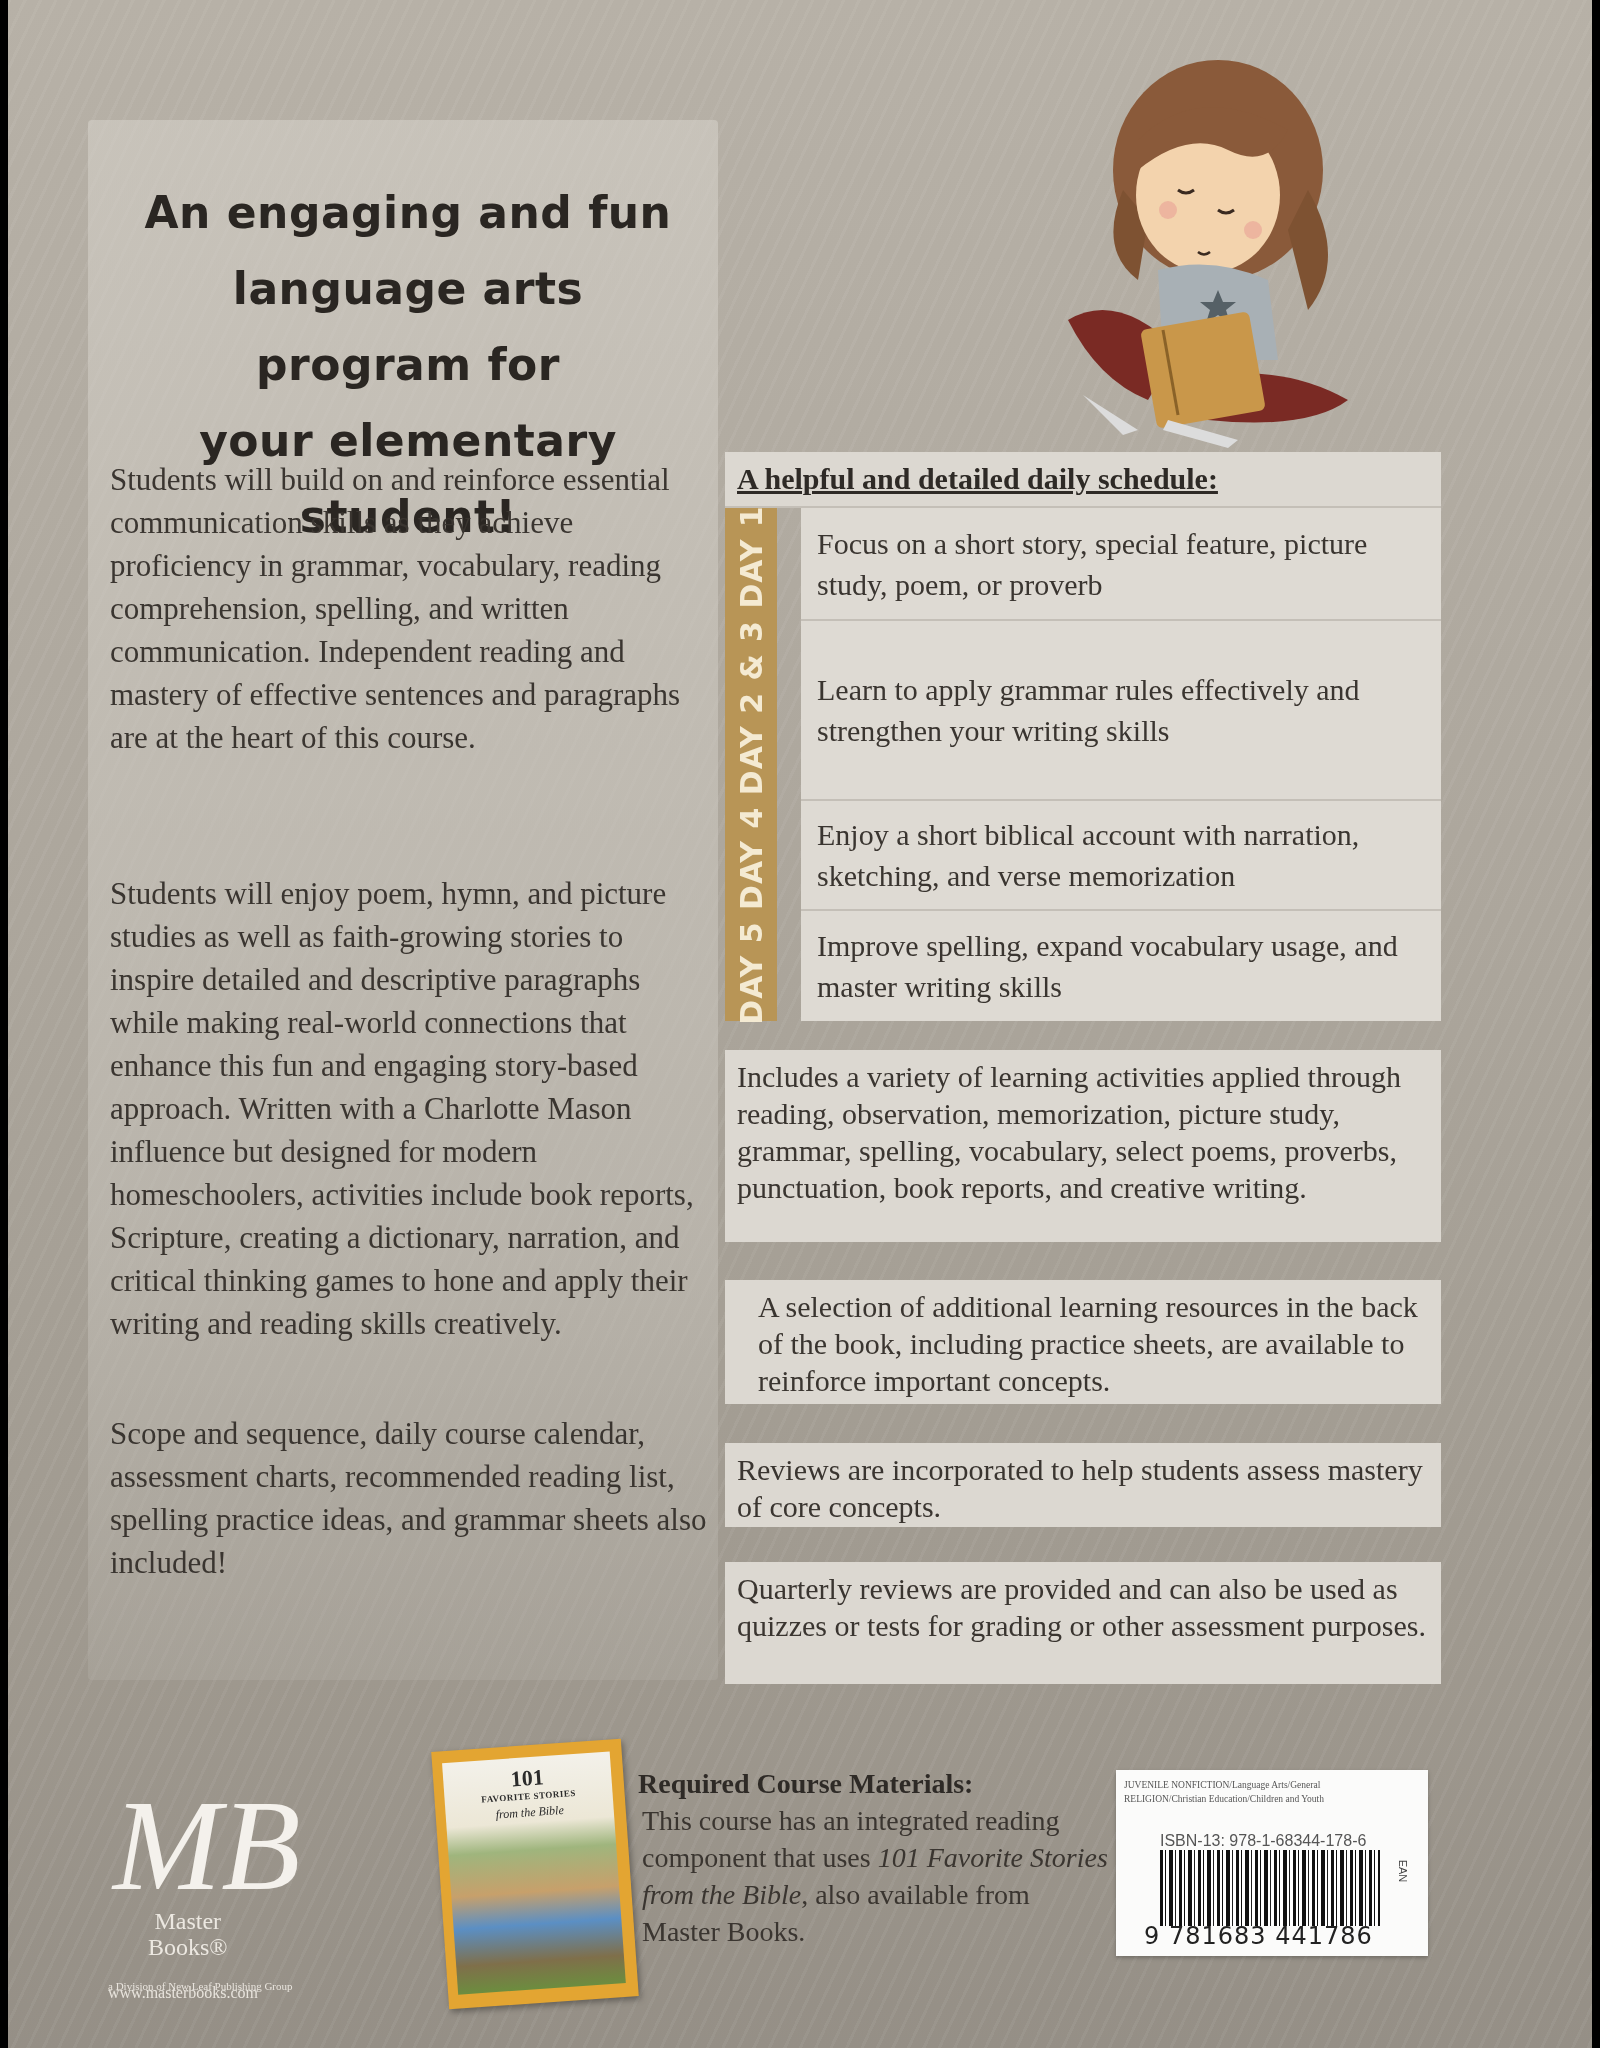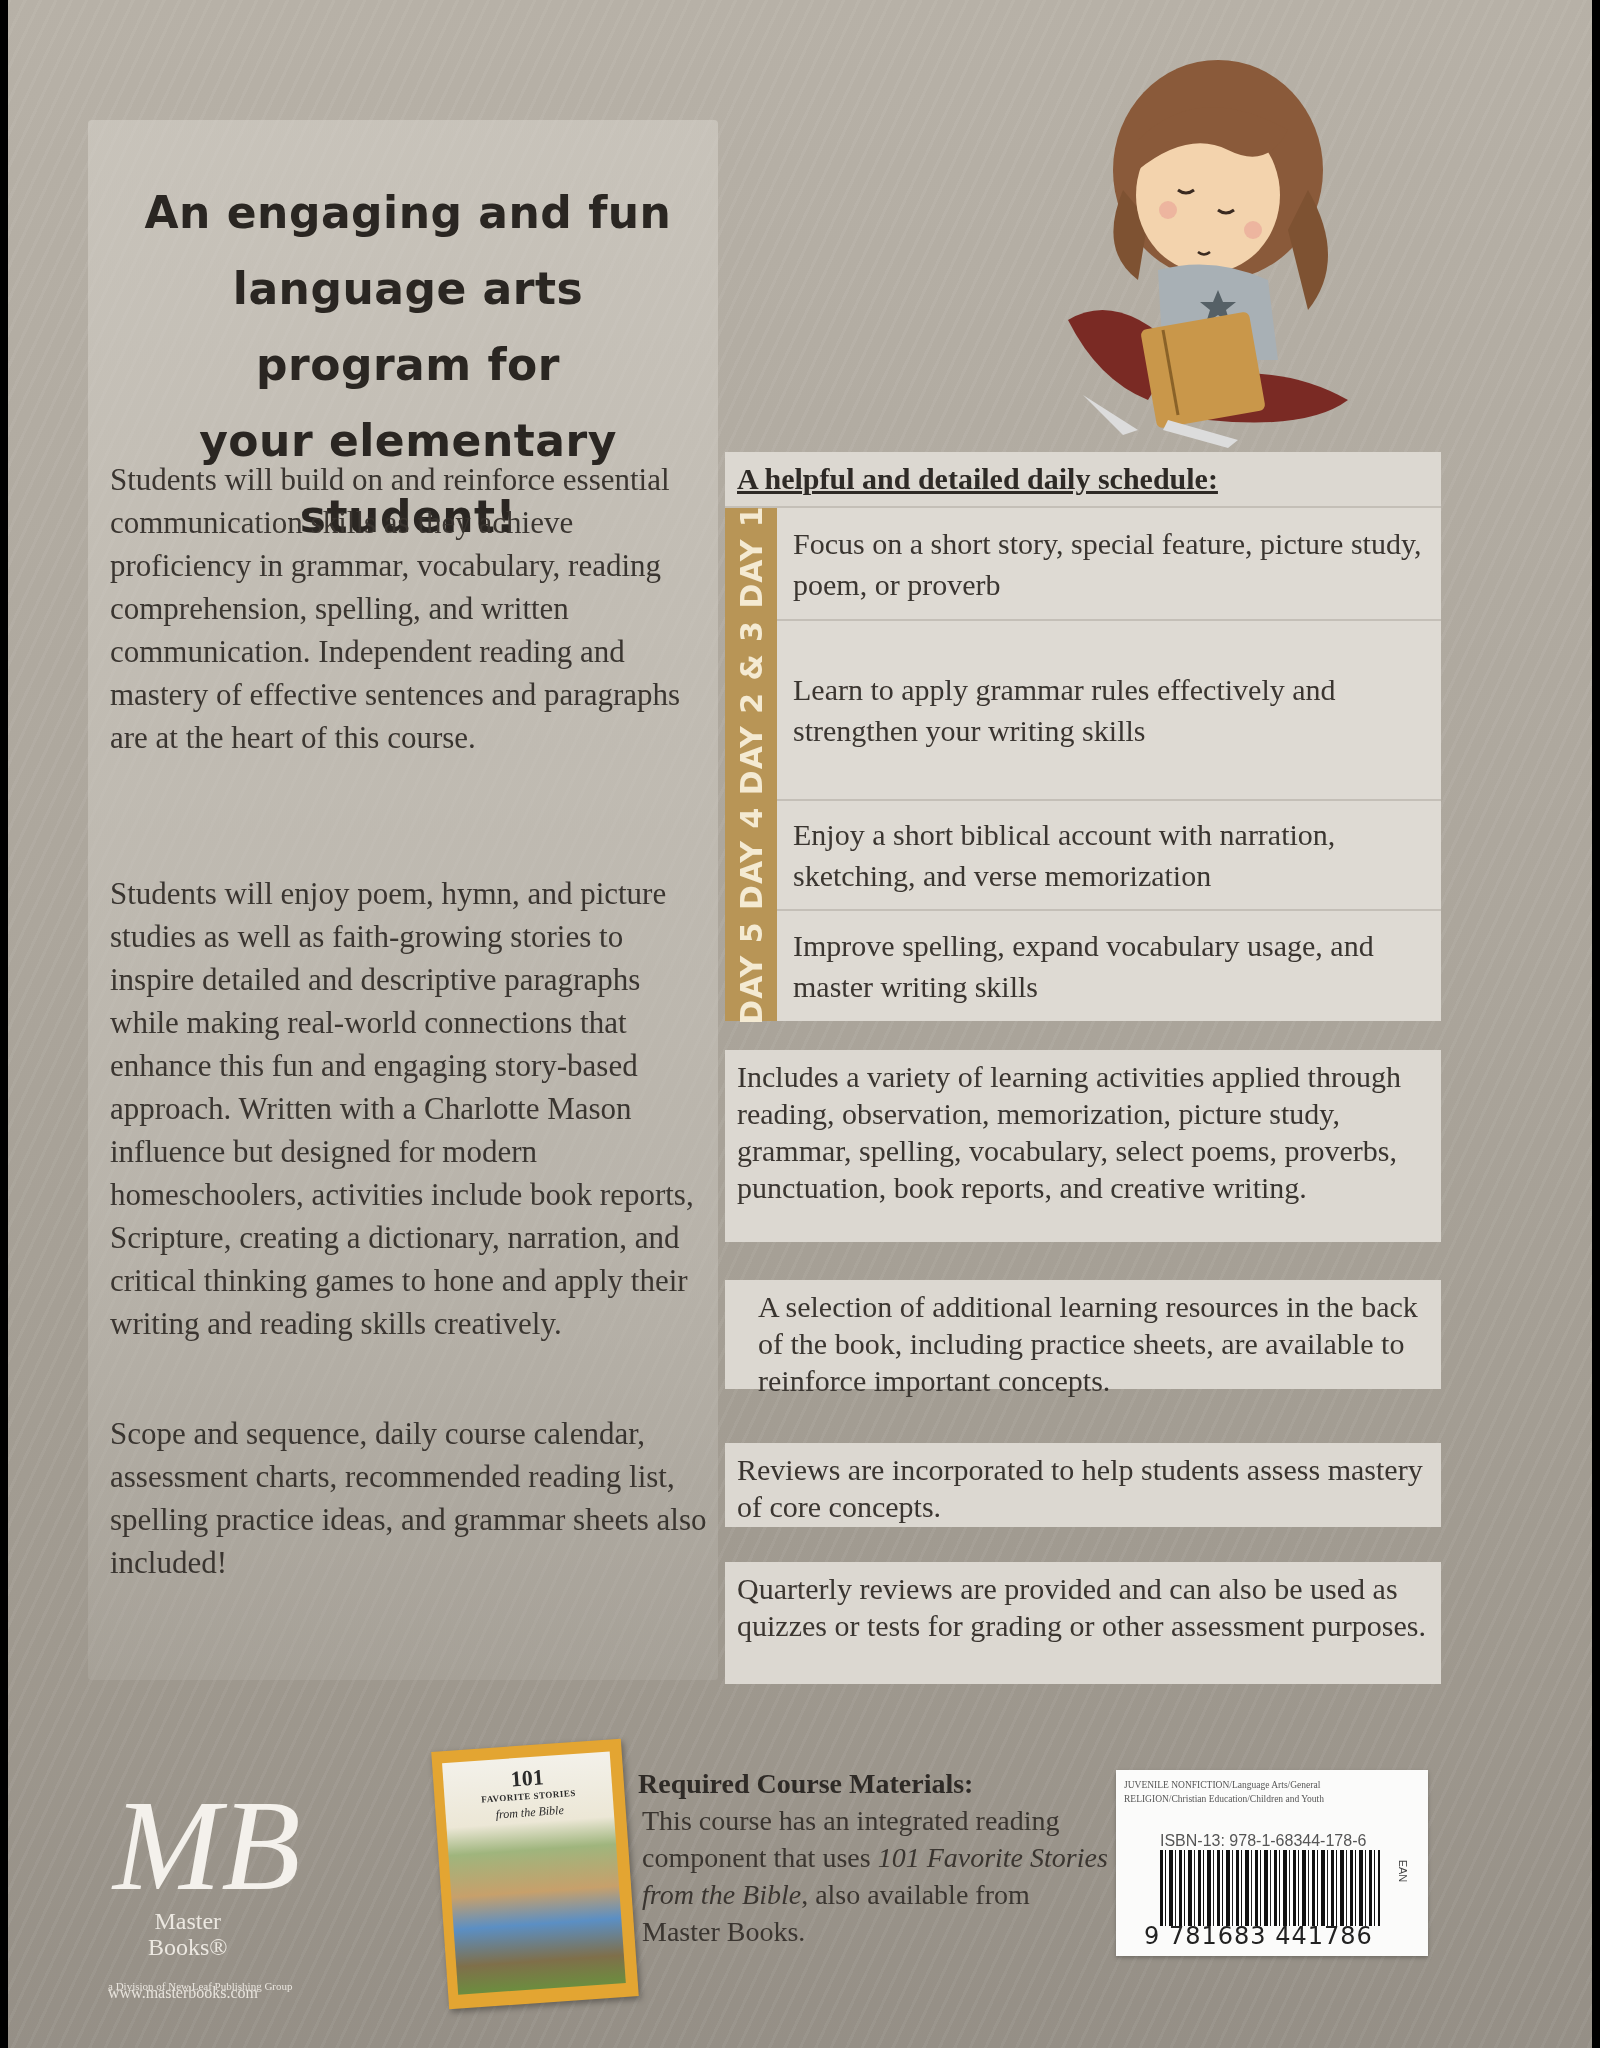--- a/index.html
+++ b/index.html
@@ -15,25 +15,25 @@
     font-family:"DejaVu Sans",sans-serif;font-weight:bold;font-size:44px;line-height:76px;color:#2a2622;letter-spacing:0.5px;}
   .body-text{position:absolute;left:102px;width:600px;font-size:31px;line-height:43px;color:#3a3530;}
   .p1{top:458px;} .p2{top:872px;} .p3{top:1412px;}
   .girl{position:absolute;left:1020px;top:20px;width:360px;height:430px;}
   .schedule{position:absolute;left:717px;top:452px;width:716px;}
   .sched-title{background:#dcd8d1;font-weight:bold;font-size:30px;color:#2e2a26;padding:6px 12px;height:42px;line-height:42px;border-bottom:2px solid #c4bfb7;text-decoration:underline;}
   .sched-body{position:relative;display:flex;}
   .day-bar{width:52px;background:#b89556;position:relative;}
   .day-bar span{position:absolute;left:50%;top:50%;transform:translate(-50%,-50%) rotate(-90deg);white-space:nowrap;
     font-family:"DejaVu Sans",sans-serif;font-weight:bold;font-size:30px;color:#f4ead2;letter-spacing:1px;}
-  .rows{flex:1;}
+  .rows{flex:1;padding-left:24px;}
   .row{background:#dedad3;border-bottom:2px solid #c4bfb7;display:flex;align-items:center;padding:0 14px 0 16px;font-size:30px;line-height:41px;color:#3a3530;box-sizing:border-box;}
   .r1{height:113px;} .r2{height:180px;} .r3{height:110px;} .r4{height:110px;border-bottom:none;}
   .feature{position:absolute;left:717px;width:716px;background:#dcd8d1;font-size:30px;line-height:37px;color:#3a3530;padding:8px 12px;box-sizing:border-box;}
-  .f1{top:1050px;height:192px;} .f2{top:1280px;height:109px;padding-left:33px;} .f3{top:1443px;height:84px;} .f4{top:1562px;height:122px;}
+  .f1{top:1050px;height:192px;} .f2{top:1280px;height:124px;padding-left:33px;} .f3{top:1443px;height:84px;} .f4{top:1562px;height:122px;}
   .logo{position:absolute;left:95px;top:1780px;width:240px;height:220px;color:#f2efe9;}
   .logo-mark{position:absolute;left:10px;top:0;font-family:Liberation Serif, serif;font-style:italic;font-size:130px;line-height:130px;color:#f4f1ec;}
   .logo-name{position:absolute;left:45px;top:128px;font-size:24px;line-height:26px;color:#ece8e1;text-align:center;}
   .logo-tag{position:absolute;left:5px;top:200px;font-size:11px;color:#e8e4dd;}
   .logo-url{position:absolute;left:5px;top:204px;font-size:16px;color:#e8e4dd;}
   .book{position:absolute;left:432px;top:1745px;width:190px;height:258px;background:#e3a532;transform:rotate(-4deg);box-shadow:2px 3px 6px rgba(0,0,0,0.35);}
   .book-inner{position:absolute;left:10px;top:12px;right:12px;bottom:14px;
     background:linear-gradient(180deg,#f3f1ea 0%,#ece7d6 28%,#9fb57d 40%,#c7a06b 58%,#5b8fc4 72%,#7f6f4a 88%,#6c8d3f 100%);}
   .book-t1{position:absolute;left:0;right:0;top:8px;text-align:center;font-weight:bold;font-size:22px;color:#2b2b2b;}
   .book-t2{position:absolute;left:0;right:0;top:34px;text-align:center;font-size:9px;font-weight:bold;color:#2b2b2b;letter-spacing:0.5px;}

